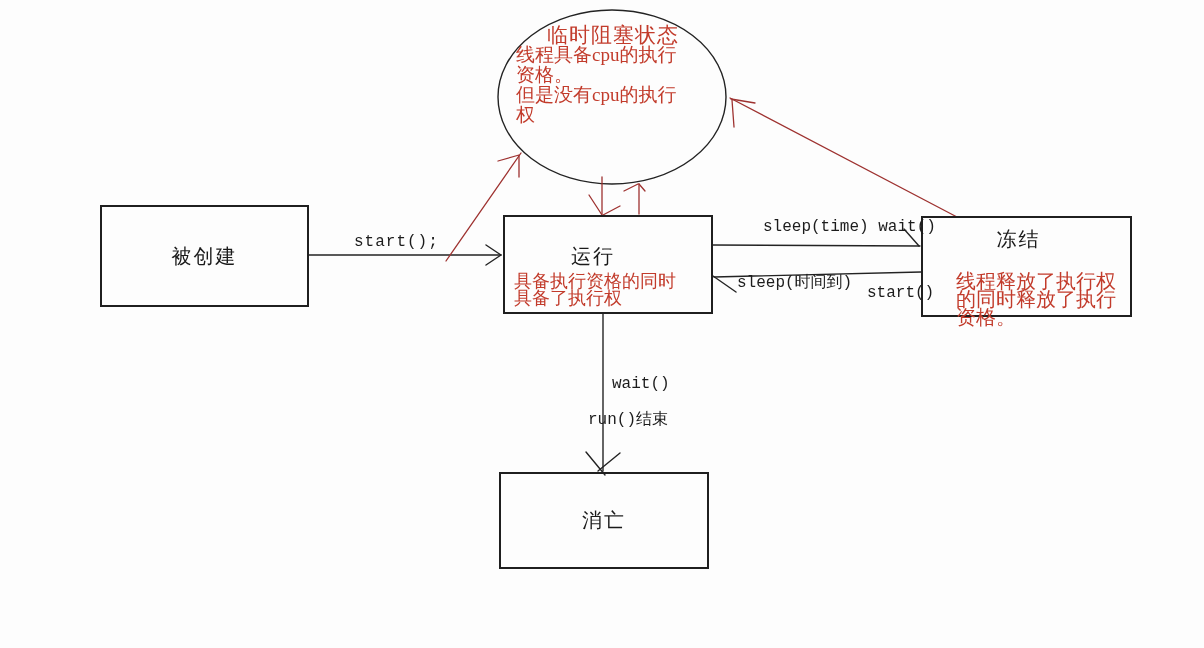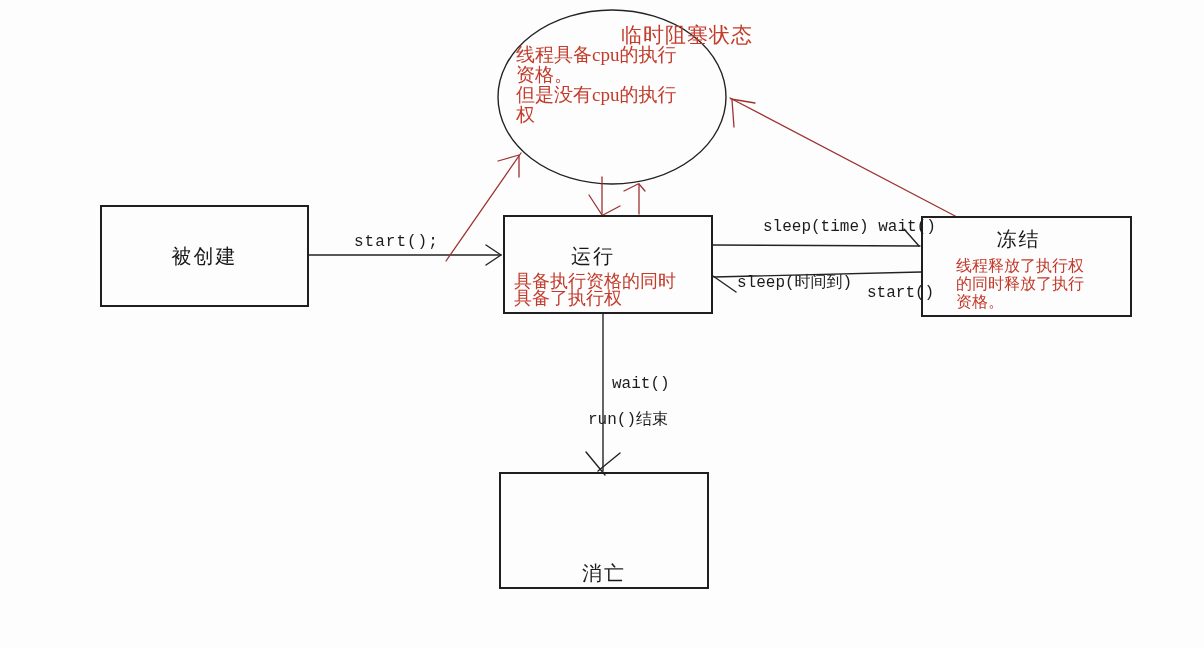--- a/index.html
+++ b/index.html
@@ -24,24 +24,24 @@
   }
   .center-box{display:flex;align-items:center;justify-content:center;}
   .box-title{font-size:20px;color:#1a1a1a;letter-spacing:2px;white-space:nowrap;}
   .note-red{color:var(--red-text);white-space:pre-line;}
   #box-created{left:100px;top:205px;width:209px;height:102px;}
   #box-running{left:503px;top:215px;width:210px;height:99px;}
   #box-running .box-title{display:block;text-align:center;margin-top:26px;padding-right:30px;}
   #box-running .note-red{font-size:18px;line-height:17px;padding:3px 2px 0 9px;}
   #box-frozen{left:921px;top:216px;width:211px;height:101px;}
   #box-frozen .box-title{display:block;text-align:center;margin-top:8px;padding-right:16px;}
-  #box-frozen .note-red{font-size:16px;line-height:18px;padding:4px 6px 0 33px;}
-  #box-dead{left:499px;top:472px;width:210px;height:117px;align-items:flex-end;}
+  #box-frozen .note-red{font-size:20px;line-height:18px;padding:4px 6px 0 33px;margin-top:15px;}
+  #box-dead{left:499px;top:472px;width:210px;height:97px;}
   #ellipse-title{
-    position:absolute;left:527px;top:21px;width:226px;text-align:right;
+    position:absolute;left:500px;top:21px;width:226px;text-align:center;
     font-size:21px;color:var(--red-text);letter-spacing:1px;white-space:nowrap;
   }
   #ellipse-body{
     position:absolute;left:516px;top:45px;width:206px;
     font-size:19px;line-height:20px;color:var(--red-text);
   }
   .code-label{
     position:absolute;font-family:"Liberation Mono","DejaVu Sans Mono",monospace;
     font-size:16px;color:#1c1c1c;white-space:nowrap;
   }

